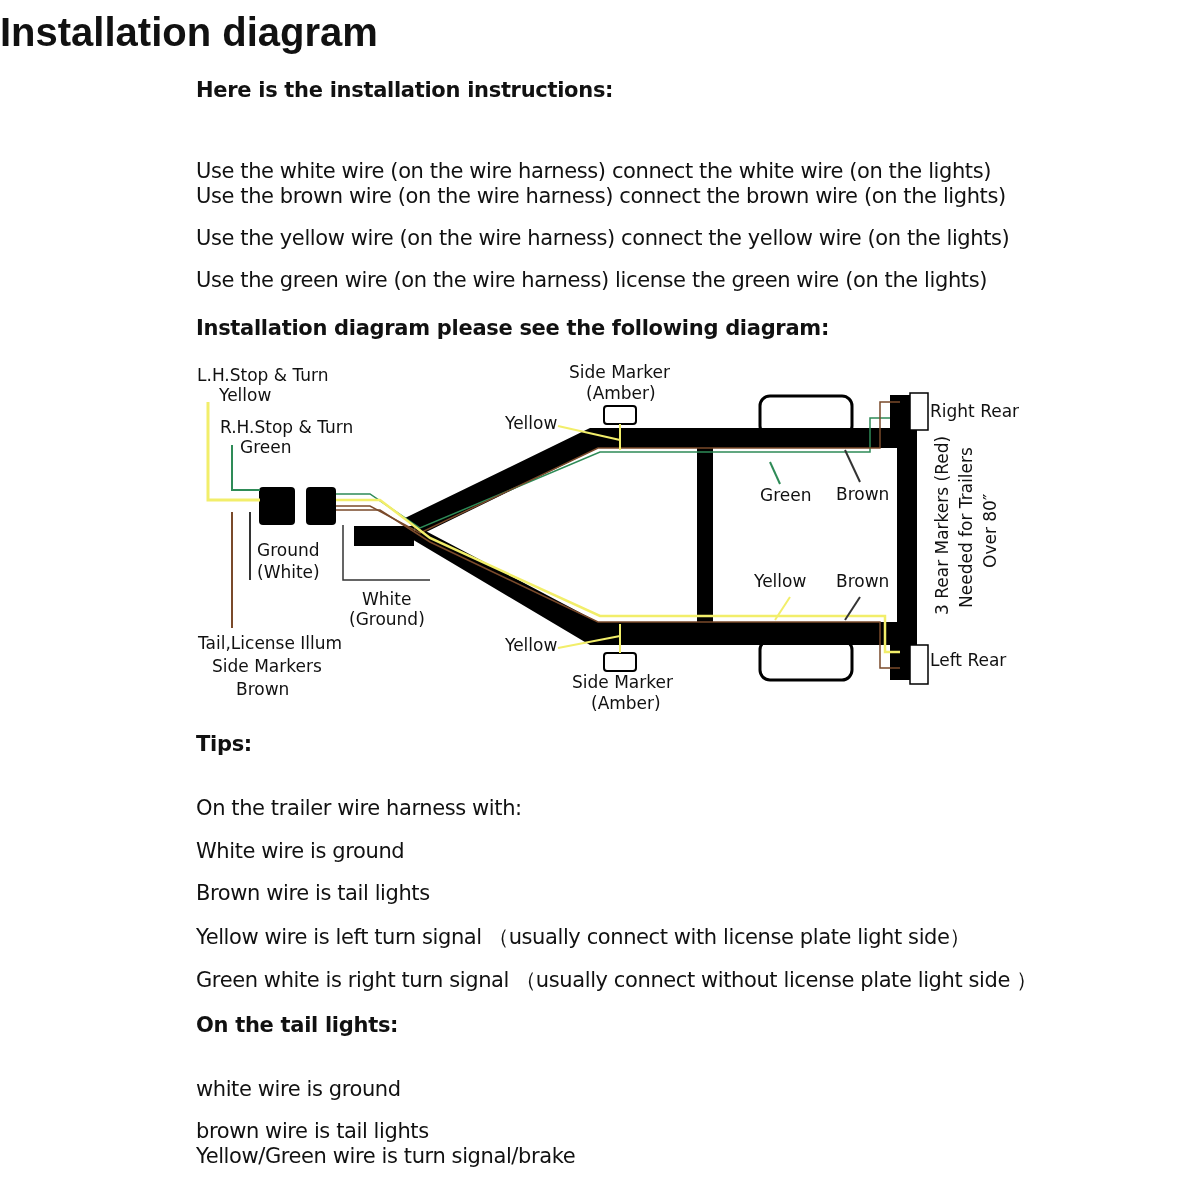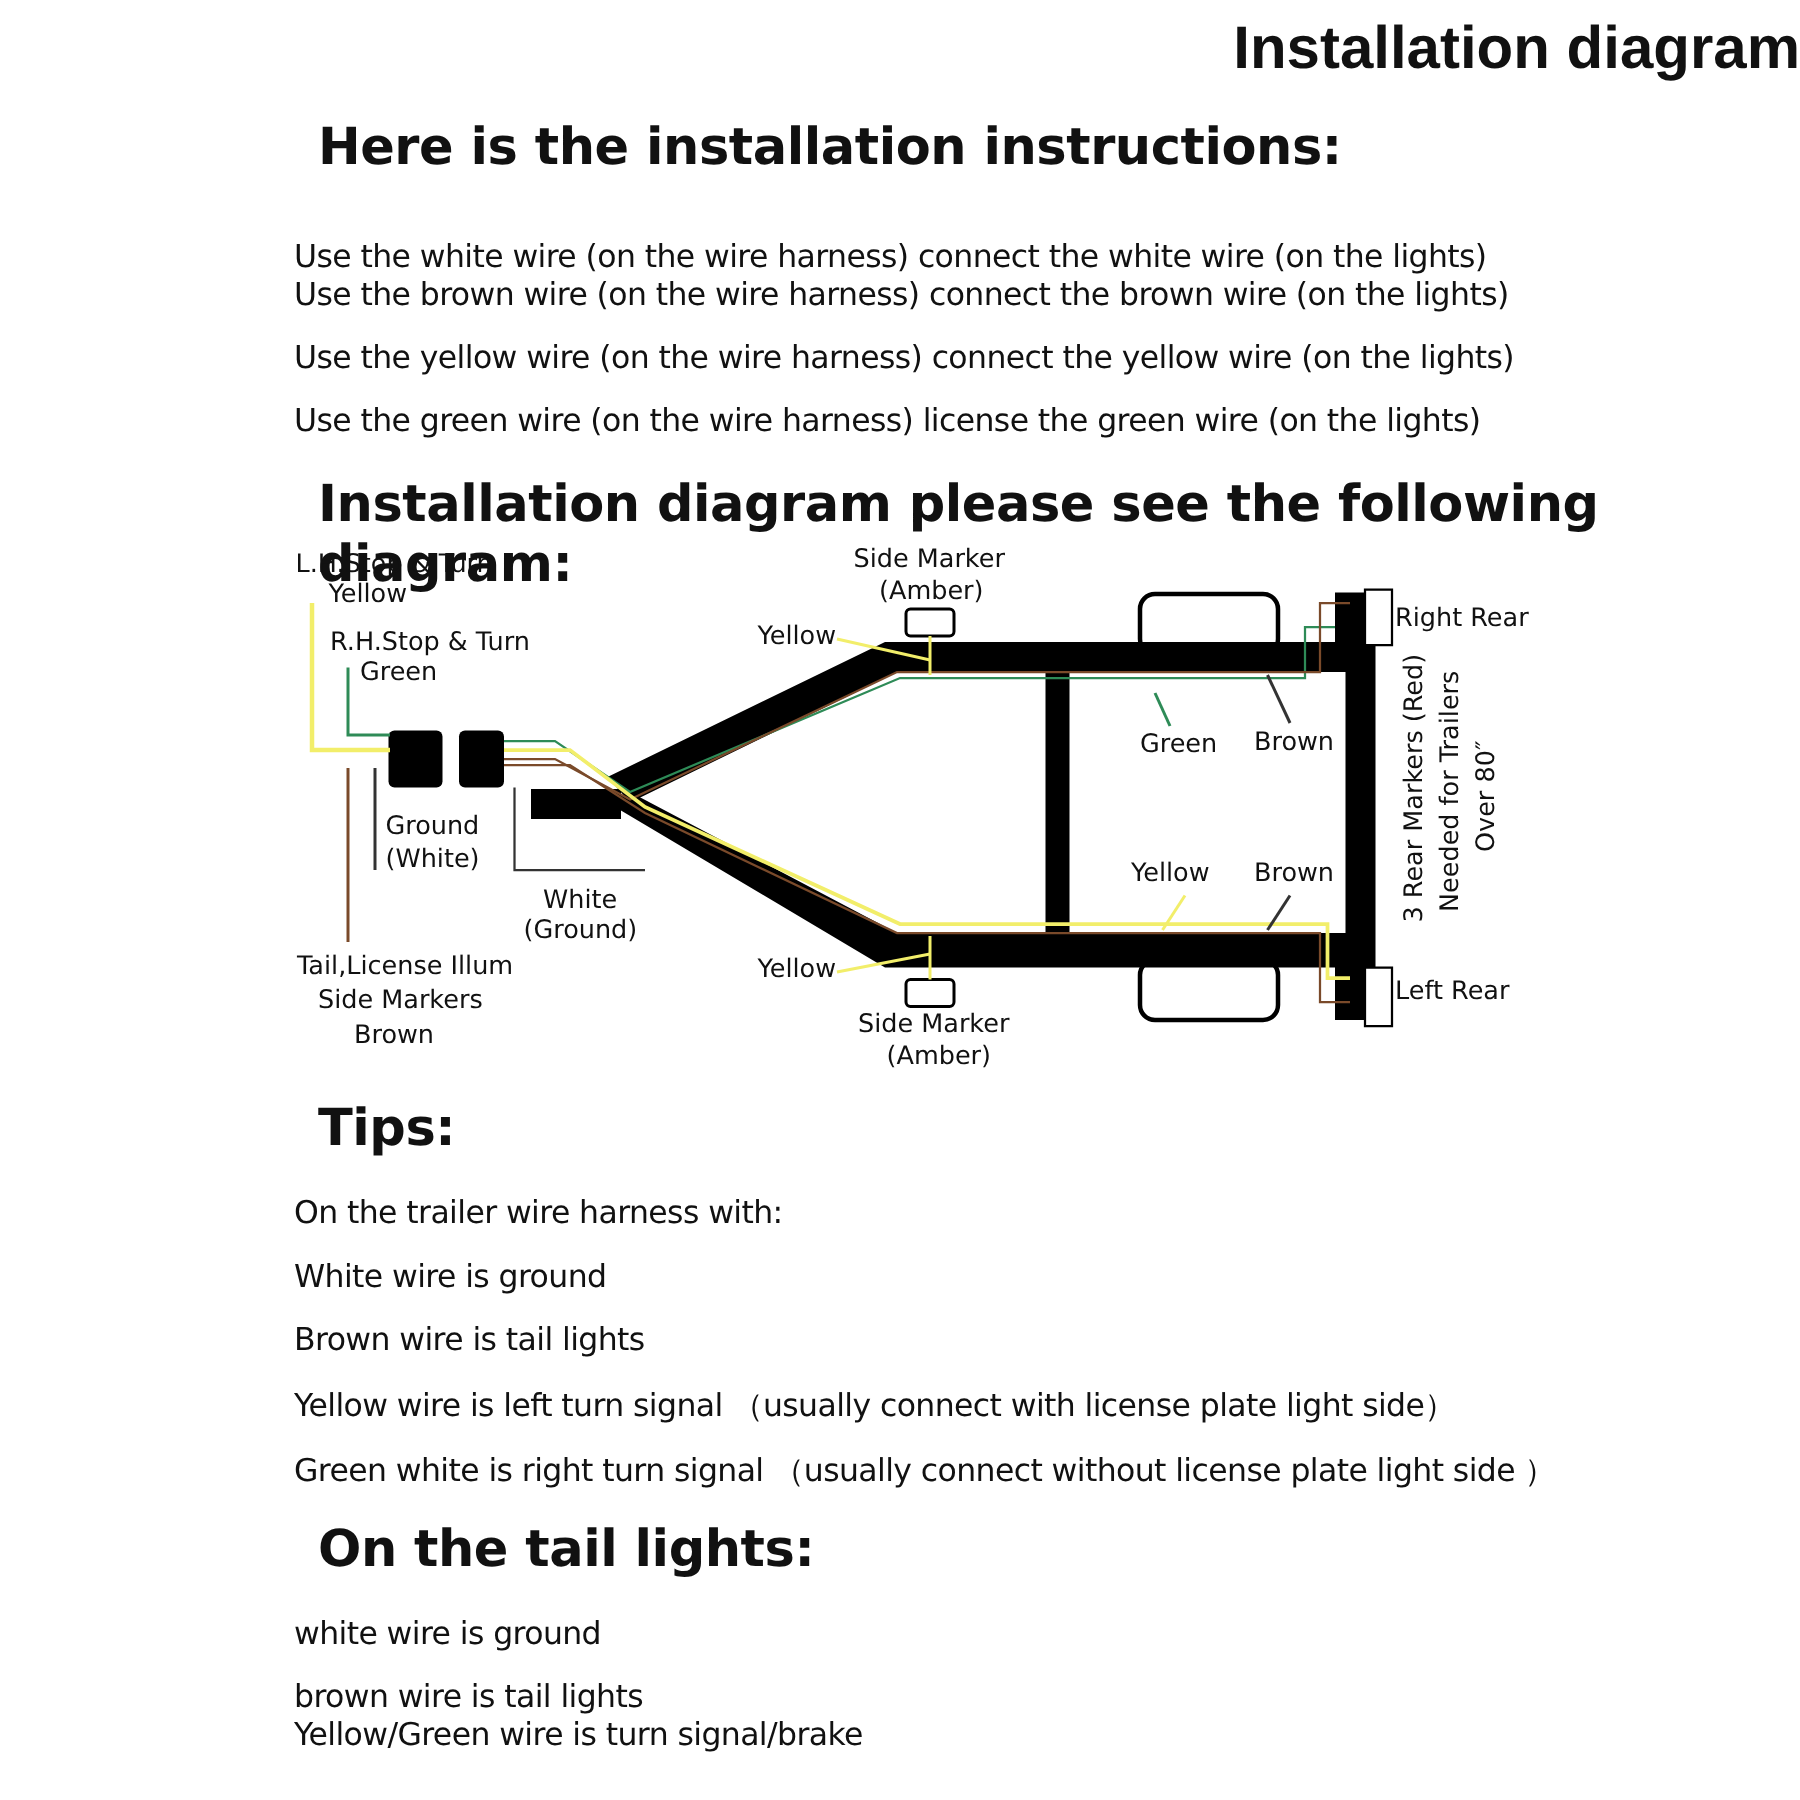--- a/index.html
+++ b/index.html
@@ -1,18 +1,18 @@
 <!DOCTYPE html>
 <html><head>
 <meta charset="utf-8">
 <style>
   html,body{margin:0;padding:0;background:#fff;}
   body{width:1200px;height:1200px;position:relative;overflow:hidden;font-family:"Liberation Sans","DejaVu Sans",sans-serif;color:#111;}
-  .title{position:absolute;left:0;top:10px;width:1200px;text-align:right;font-size:40px;font-weight:bold;}
-  .h2{position:absolute;left:212px;font-size:34px;font-weight:bold;font-family:"DejaVu Sans",sans-serif;letter-spacing:-0.3px;}
+  .title{position:absolute;left:0;top:10px;width:1200px;text-align:left;font-size:40px;font-weight:bold;}
+  .h2{position:absolute;left:196px;font-size:21px;font-weight:bold;font-family:"DejaVu Sans",sans-serif;letter-spacing:-0.3px;}
   .line{position:absolute;left:196px;font-size:21px;font-family:"DejaVu Sans",sans-serif;letter-spacing:-0.4px;white-space:nowrap;}
   svg{position:absolute;left:0;top:0;}
   svg text{font-family:"DejaVu Sans",sans-serif;font-size:17px;fill:#111;}
 </style>
 </head>
 <body>
 
 <div class="title">Installation diagram</div>
 
 <div class="h2" style="top:78px">Here is the installation instructions:</div>

